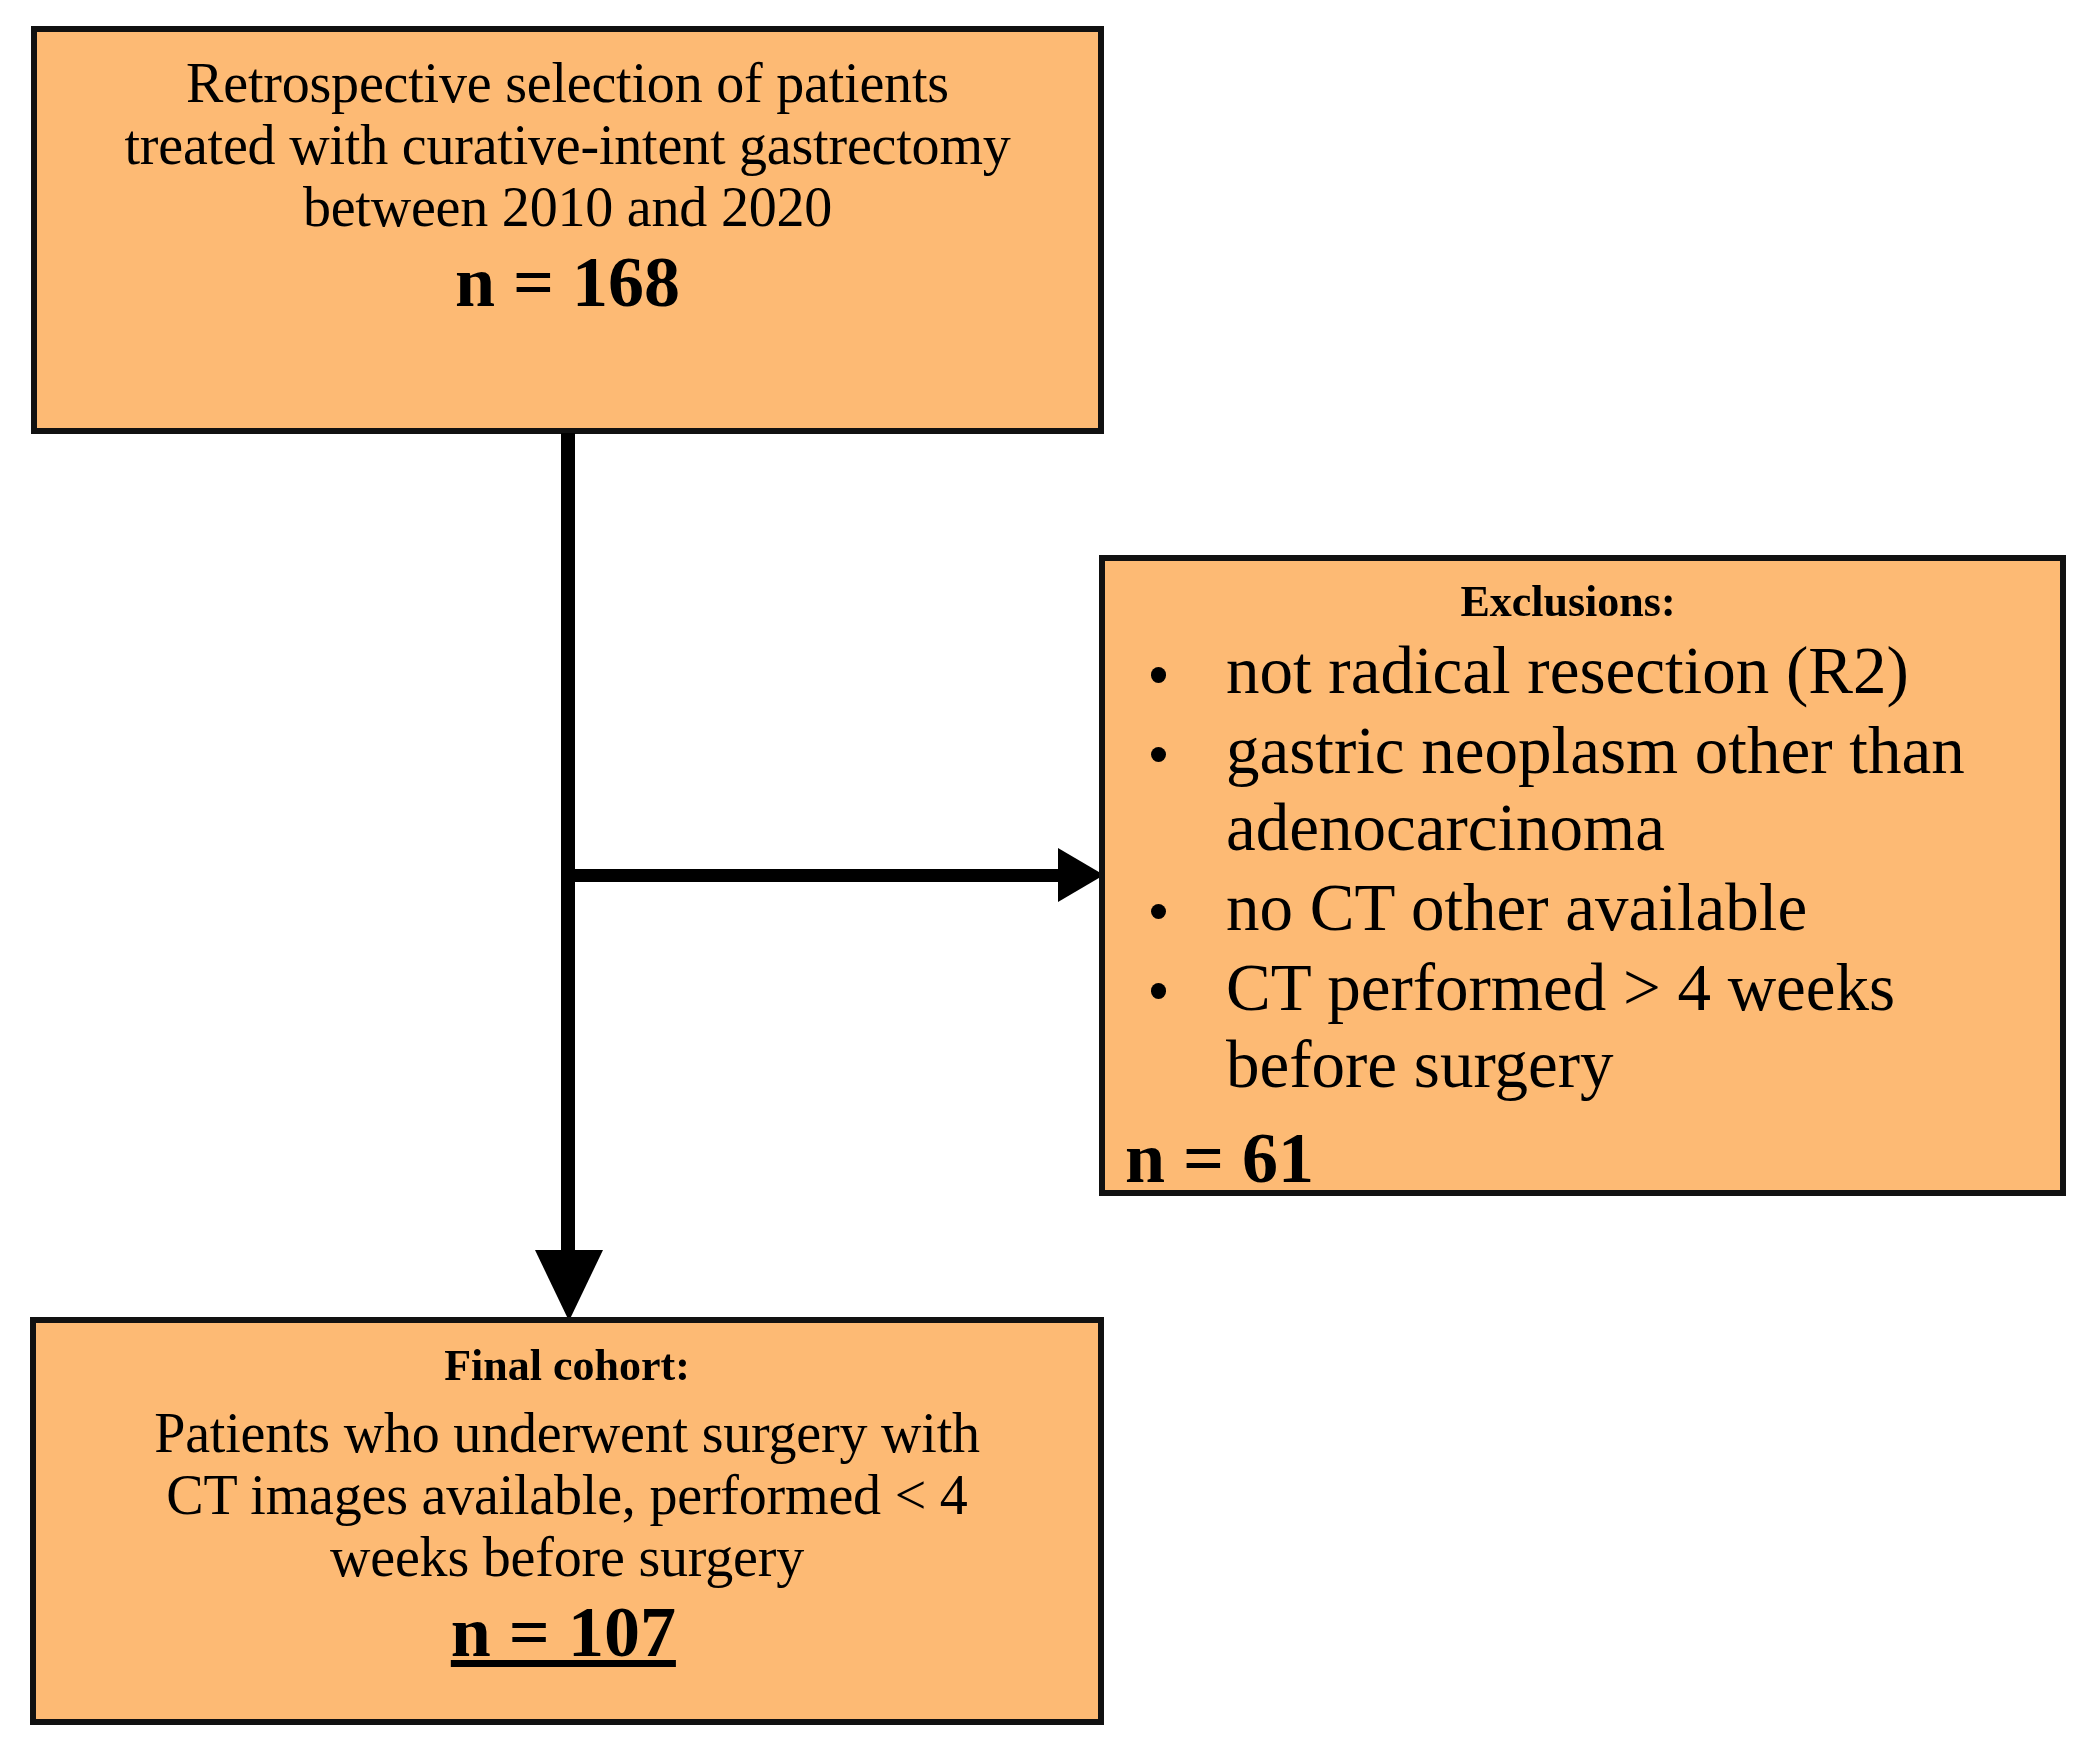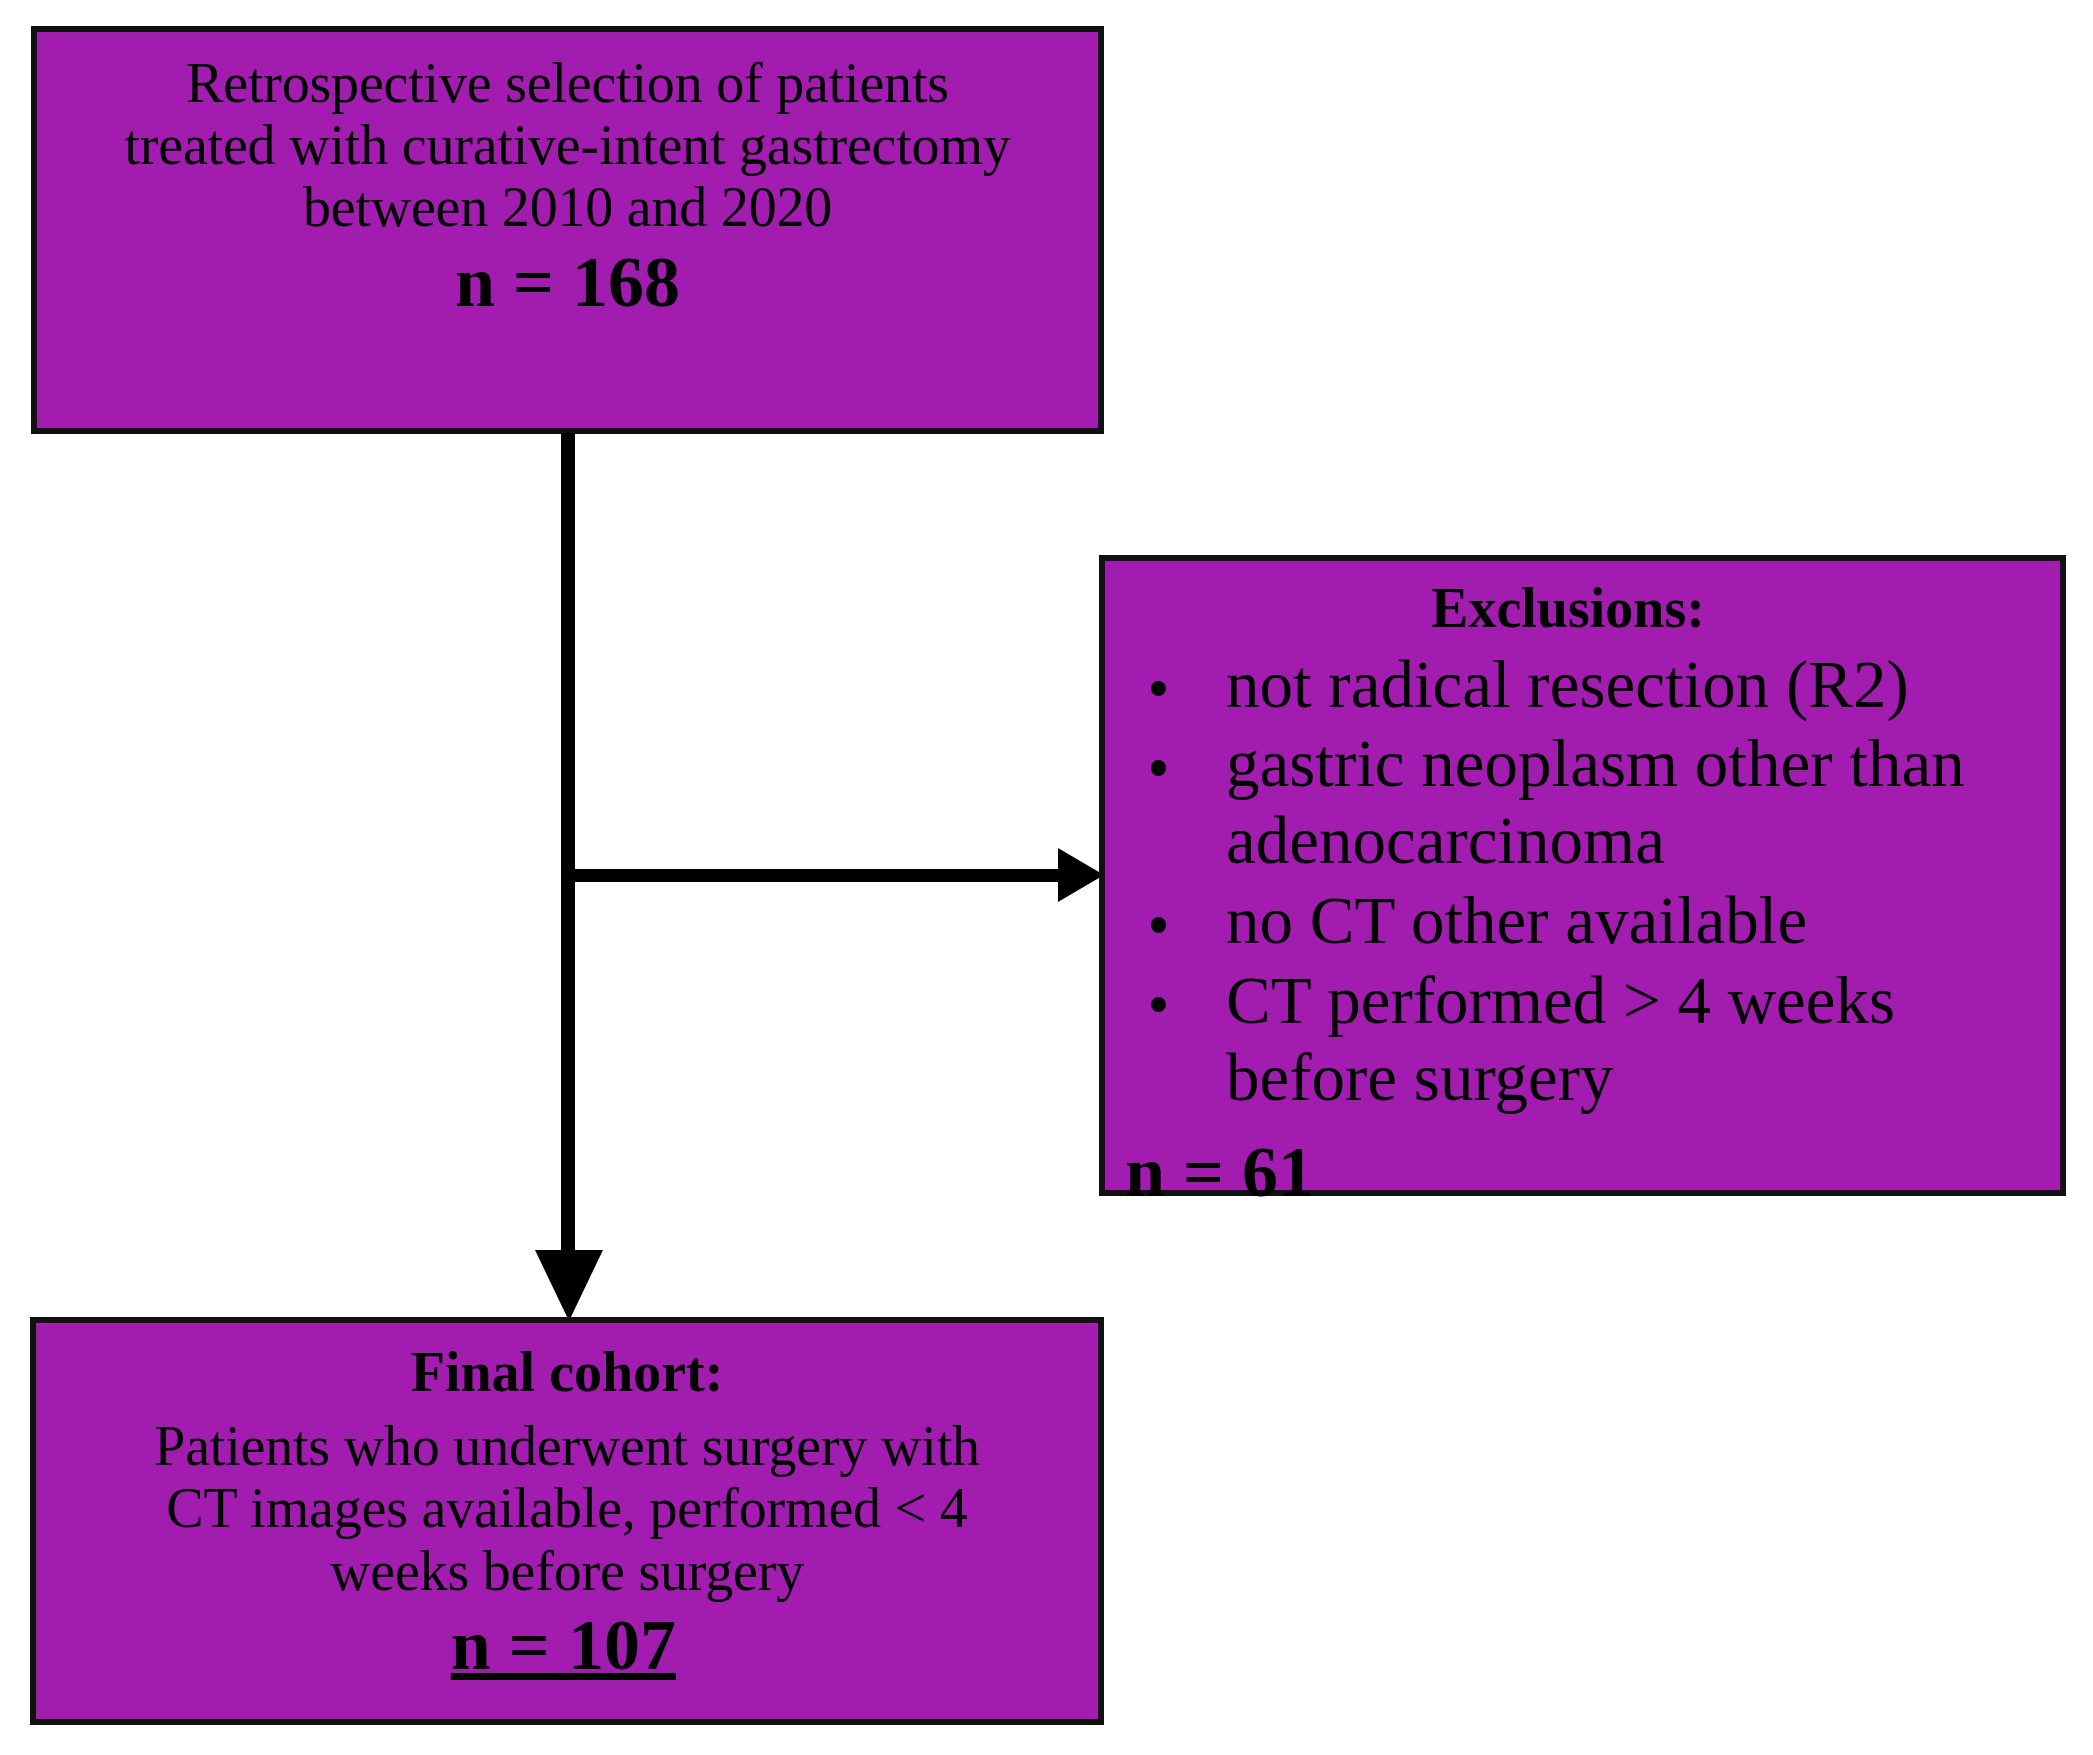--- a/index.html
+++ b/index.html
@@ -17,21 +17,21 @@
     height: 1755px;
     background: #ffffff;
     overflow: hidden;
   }
 
   
   .flow-box {
     position: absolute;
     box-sizing: border-box;
     border: 6.4px solid #111111;
-    background: #a21caf;
+    background: #fdba74;
   }
 
   #box-source {
     left: 31px;
     top: 25.6px;
     width: 1073px;
     height: 408px;
     padding: 20px 24px 0 24px;
   }
 
@@ -62,21 +62,21 @@
 
   .count {
     font-size: 72px;
     line-height: 1.15;
     font-weight: bold;
     text-align: center;
     margin-top: 1.8px;
   }
 
   .heading {
-    font-size: 56px;
+    font-size: 44px;
     line-height: 1.12;
     font-weight: bold;
     text-align: center;
   }
 
   
   #exclusions-heading {
     text-align: center;
     padding-right: 29px;
     margin-top: 3.7px;

